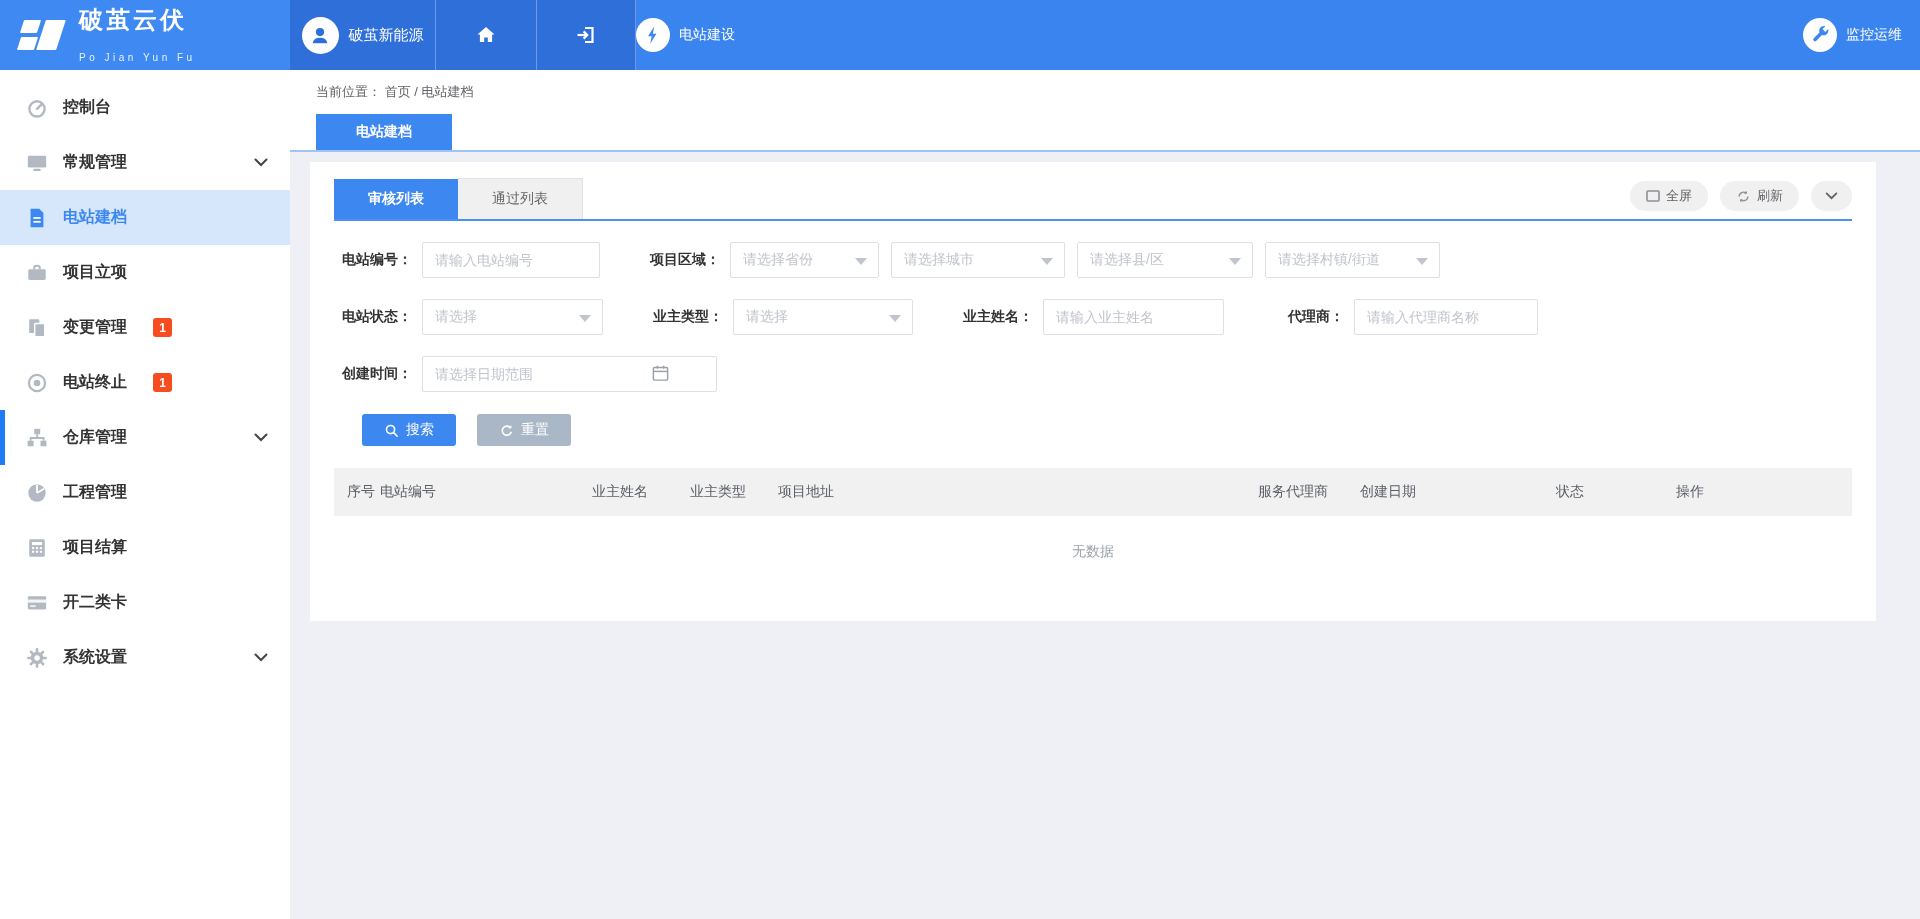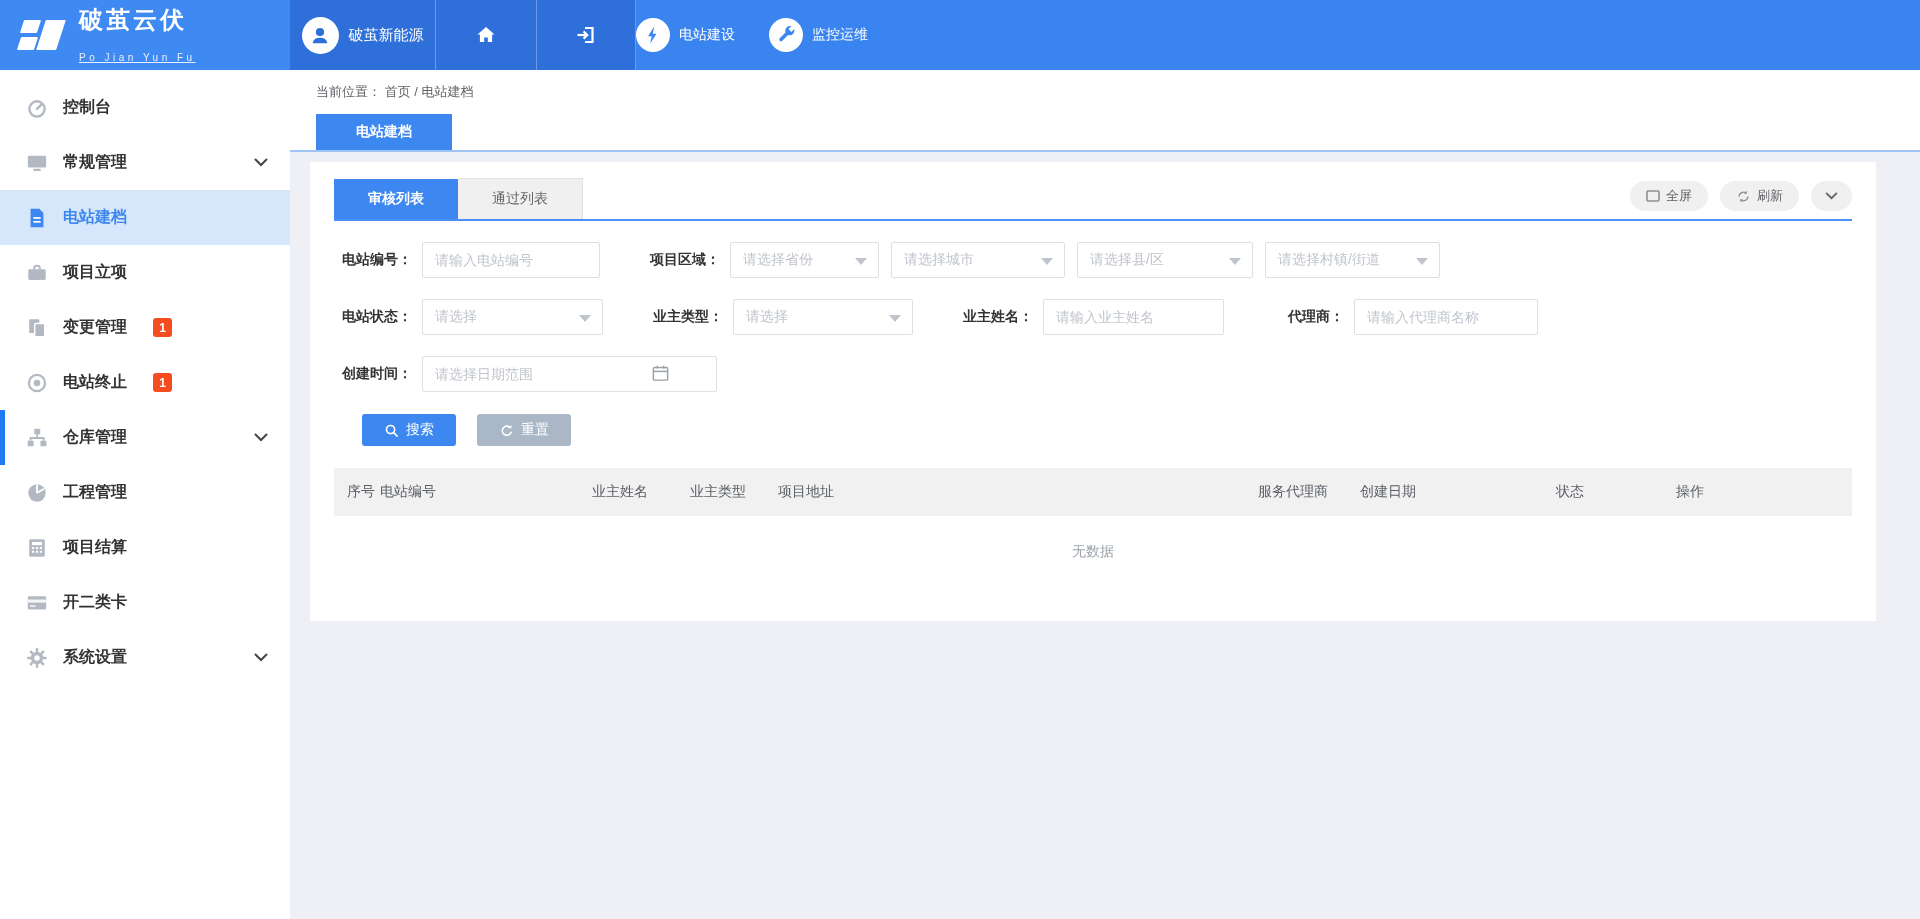--- a/index.html
+++ b/index.html
@@ -7,26 +7,26 @@
     font-family:"Liberation Sans","DejaVu Sans",sans-serif; background:#eef0f5; }
 
   
   .topbar { position:absolute; top:0; left:0; width:1920px; height:70px; display:flex; }
   .logo-block { width:290px; height:70px; background:#3f8af2; display:flex; align-items:center; padding-left:20px; gap:13px; }
   .logo-mark { position:relative; width:46px; height:40px; }
   .logo-mark .p1 { position:absolute; left:2px; top:5px; width:17px; height:13px; background:#fff; transform:skewX(-18deg); border-radius:1px;}
   .logo-mark .p2 { position:absolute; left:21px; top:5px; width:20px; height:30px; background:#fff; transform:skewX(-18deg); border-radius:1px;}
   .logo-mark .p3 { position:absolute; left:-1px; top:22px; width:17px; height:13px; background:#fff; transform:skewX(-18deg); border-radius:1px;}
   .logo-text-cn { color:#fff; font-size:24px; font-weight:bold; letter-spacing:3px; line-height:1; }
-  .logo-text-en { color:#e8f1fd; font-size:10px; letter-spacing:3.5px; margin-top:20px;text-decoration:underline; }
+  .logo-text-en { color:#e8f1fd; font-size:10px; letter-spacing:3.5px; margin-top:20px; }
   .tb-dark { height:70px; background:#2e6fd9; display:flex; align-items:center; justify-content:center; border-right:1px solid rgba(255,255,255,.3); }
   .tb-user { width:146px; gap:10px; }
   .tb-home { width:101px; }
   .tb-signin { width:99px; }
-  .tb-rest { flex:1; height:70px; background:#3a84ef; display:flex; align-items:center; justify-content:flex-start; padding-right:18px; gap:34px; }
+  .tb-rest { flex:1; height:70px; background:#3a84ef; display:flex; align-items:center; justify-content:space-between; padding-right:18px; gap:34px; }
   .avatar-circle { width:37px; height:37px; border-radius:50%; background:#fff; display:flex; align-items:center; justify-content:center; }
   .tb-username { color:#fff; font-size:15px; }
   .tb-action { display:flex; align-items:center; gap:9px; cursor:pointer; }
   .action-circle { width:34px; height:34px; border-radius:50%; background:#fff; display:flex; align-items:center; justify-content:center; }
   .tb-action-label { color:#fff; font-size:14px; }
 
   
   .sidebar { position:absolute; top:70px; left:0; width:290px; height:849px; background:#fff; padding-top:10px; }
   .side-item { position:relative; height:55px; display:flex; align-items:center; padding-left:26px; cursor:pointer; }
   .side-item .s-icon { width:22px; height:22px; color:#b3b9c2; flex:0 0 22px; }

